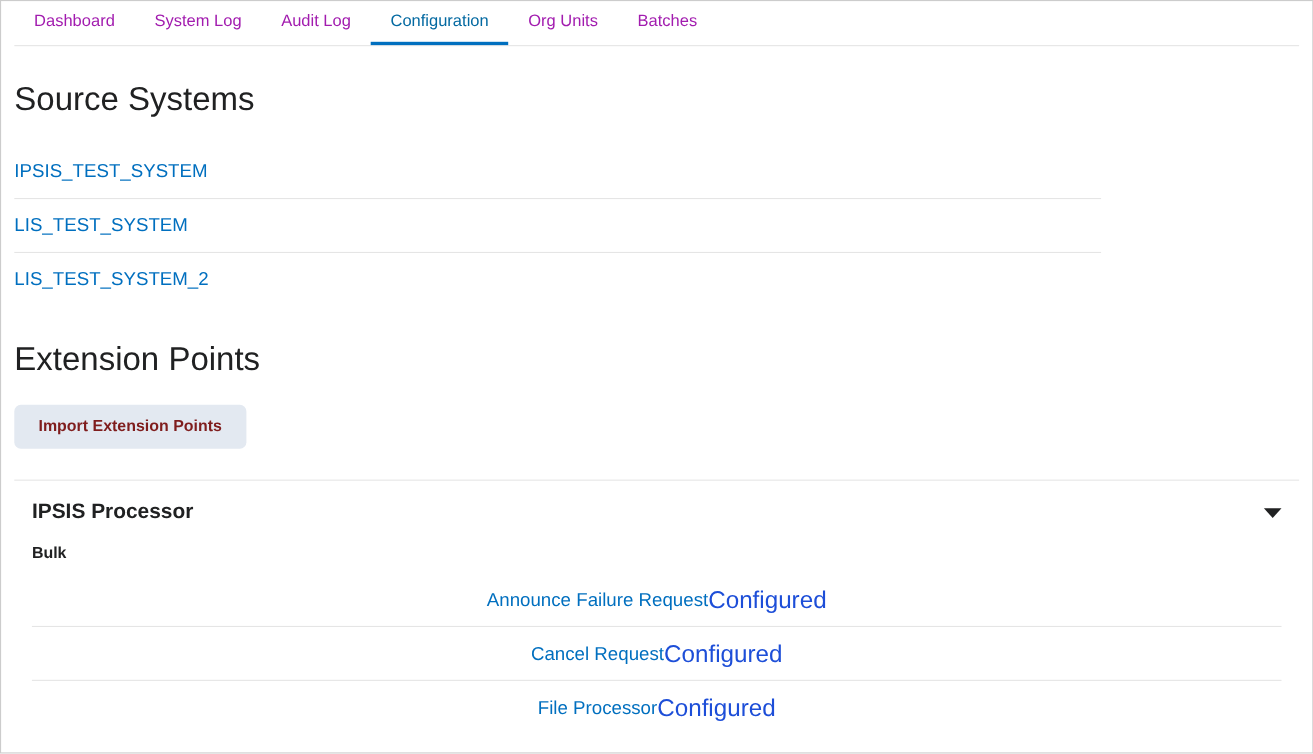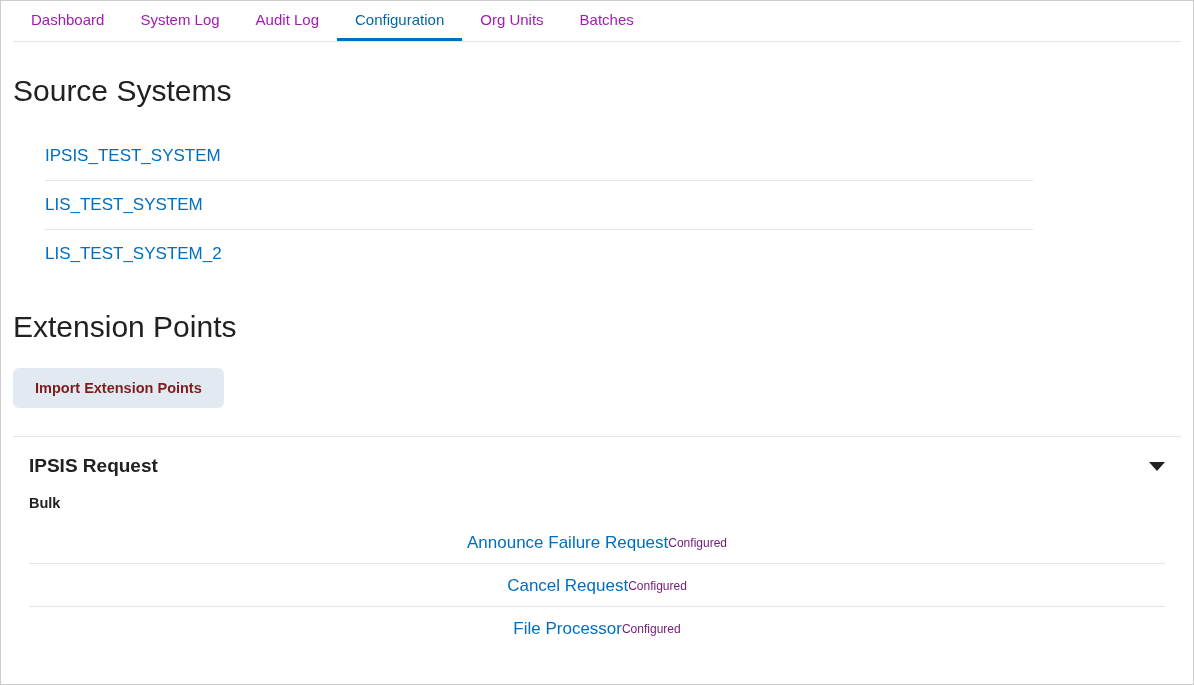--- a/index.html
+++ b/index.html
@@ -38,21 +38,20 @@
     }
     h1.section-title {
       font-size: 30px;
       font-weight: 400;
       margin-top: 32px;
       margin-bottom: 24px;
       color: #202122;
     }
     .source-list {
       width: 988px;
-      margin-left: 32px;
     }
     .source-item {
       display: block;
       padding: 14px 0;
       font-size: 17px;
       color: #006fbf;
       border-bottom: 1px solid #e5e5e5;
       cursor: pointer;
     }
     .btn-row {
@@ -105,22 +104,22 @@
       align-items: center;
       padding: 12px 0 10px;
       border-bottom: 1px solid #e5e5e5;
     }
     .ext-name {
       font-size: 17px;
       color: #006fbf;
       cursor: pointer;
     }
     .ext-status {
-      font-size: 12px;
-      color: #701a75;
+      font-size: 22px;
+      color: #1d4ed8;
     }
   </style>
 </head>
 <body>
 
 <div class="tabs">
   <div class="tab">Dashboard</div>
   <div class="tab">System Log</div>
   <div class="tab">Audit Log</div>
   <div class="tab active">Configuration</div>
@@ -139,21 +138,21 @@
   </div>
 
   <h1 class="section-title">Extension Points</h1>
 
   <div class="btn-row">
     <button class="btn">Import Extension Points</button>
   </div>
 
   <div class="platform-block">
     <div class="platform-header">
-      <div class="platform-title">IPSIS Request</div>
+      <div class="platform-title">IPSIS Processor</div>
       <div class="chevron-down-icon"></div>
     </div>
 
     <div class="subgroup-label">Bulk</div>
 
     <div class="ext-row">
       <a class="ext-name">Announce Failure Request</a>
       <span class="ext-status">Configured</span>
     </div>
     <div class="ext-row">

